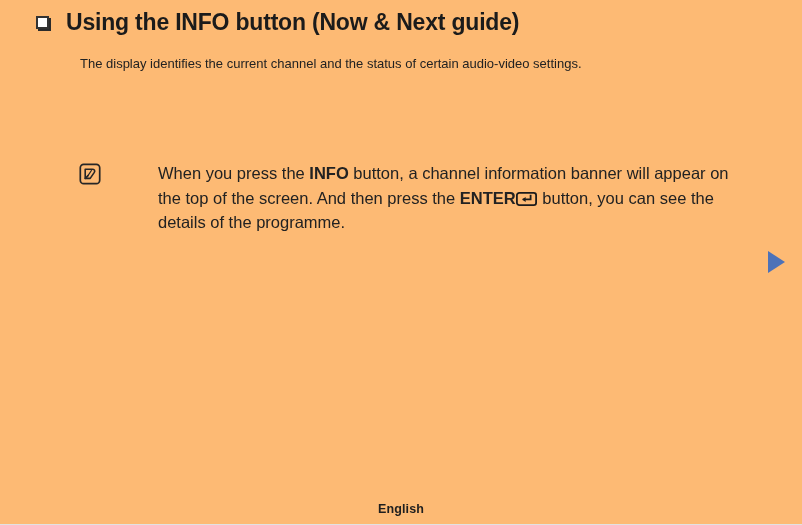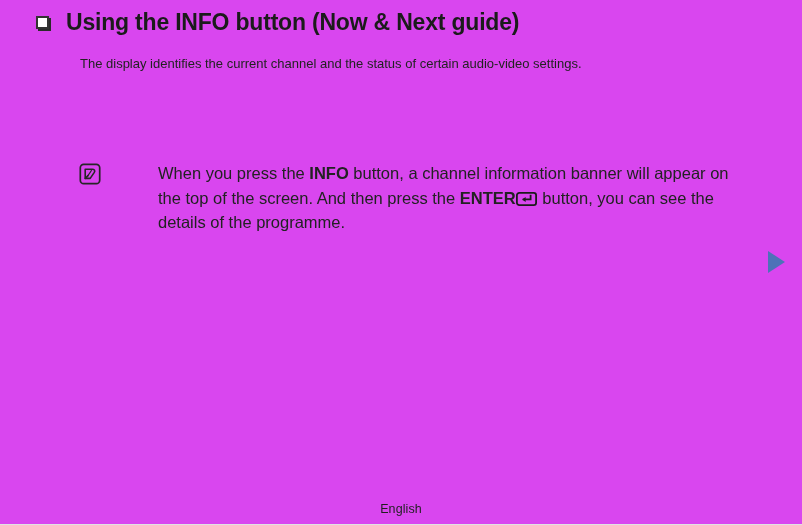--- a/index.html
+++ b/index.html
@@ -13,21 +13,21 @@
     position: relative;
     overflow: hidden;
     font-family: "Liberation Sans", sans-serif;
     color: #1a1a1a;
     -webkit-font-smoothing: antialiased;
   }
 
   .page {
     position: absolute;
     inset: 0;
-    background: #d946ef;
+    background: #fdba74;
   }
 
   
   .heading-row {
     position: absolute;
     left: 36px;
     top: 7px;
     display: flex;
     align-items: flex-start;
     gap: 14px;
@@ -154,21 +154,21 @@
   }
 
   
   .footer {
     position: absolute;
     left: 0;
     right: 0;
     top: 502px;
     text-align: center;
     font-size: 12.5px;
-    font-weight: normal;
+    font-weight: bold;
     color: #1f1f1f;
     letter-spacing: 0.1px;
   }
   .footer-rule {
     position: absolute;
     left: 0;
     right: 0;
     bottom: 0;
     height: 1px;
     background: #e2e2e2;

